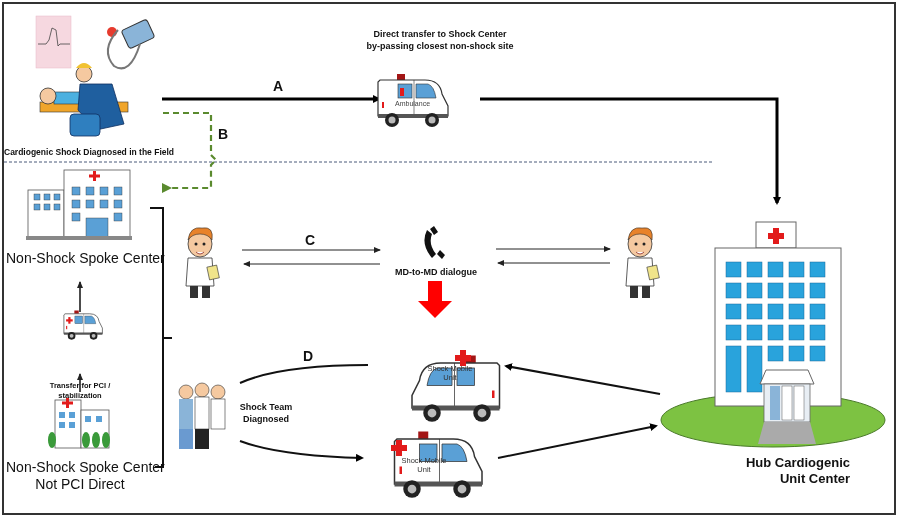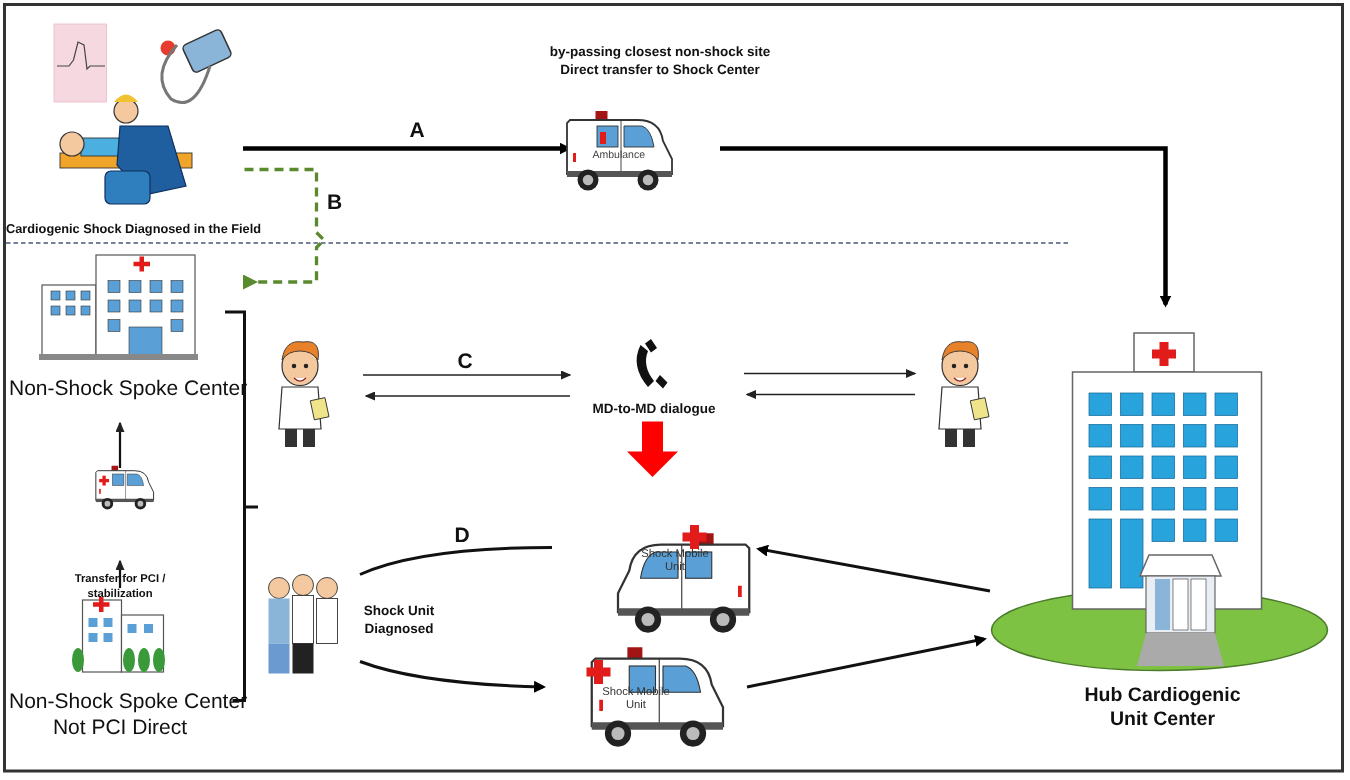--- a/index.html
+++ b/index.html
@@ -218,22 +218,22 @@
     <rect x="770" y="386" width="10" height="34" fill="#8ab4d8"></rect>
       <rect x="782" y="386" width="10" height="34" fill="#fff" stroke="#333" stroke-width="0.4"></rect>
       <rect x="794" y="386" width="10" height="34" fill="#fff" stroke="#333" stroke-width="0.4"></rect>
     <path d="M764,422 L810,422 L816,444 L758,444 Z" fill="#aaa"></path>
   </g>
 </svg>
 
 <div class="lbl small" style="left:4px; top:146px; font-size:8.5px;">Cardiogenic Shock Diagnosed in the Field</div>
 <div class="lbl letter" style="left:273px; top:78px;">A</div>
 <div class="lbl small" style="left:350px; top:28px; width:180px;">
+  <div>Direct transfer to Shock Center</div>
   <div>by-passing closest non-shock site</div>
-  <div>Direct transfer to Shock Center</div>
 </div>
 <div class="lbl" style="left:395px; top:100px; font-size:7px; color:#444;">Ambulance</div>
 <div class="lbl letter" style="left:218px; top:126px;">B</div>
 
 <div class="lbl med" style="left:6px; top:250px; width:148px;">
   <div>Non-Shock Spoke Center</div>
 </div>
 <div class="lbl small" style="left:20px; top:349px; width:120px; font-size:7.5px; line-height:10px;margin-top:32px;">
   <div>Transfer for PCI /</div>
   <div>stabilization</div>
@@ -241,28 +241,28 @@
 <div class="lbl med" style="left:6px; top:459px; width:148px;">
   <div>Non-Shock Spoke Center</div>
   <div>Not PCI Direct</div>
 </div>
 
 <div class="lbl letter" style="left:305px; top:232px;">C</div>
 <div class="lbl small" style="left:380px; top:266px; width:112px;">MD-to-MD dialogue</div>
 
 <div class="lbl letter" style="left:303px; top:348px;">D</div>
 <div class="lbl small" style="left:236px; top:401px; width:60px;">
-  <div>Shock Unit</div>
+  <div>Shock Team</div>
   <div>Diagnosed</div>
 </div>
 <div class="lbl" style="left:420px; top:364px; width:60px; font-size:7.5px; line-height:9px; color:#333;">
   <div>Shock Mobile</div>
   <div>Unit</div>
 </div>
 <div class="lbl" style="left:394px; top:456px; width:60px; font-size:7.5px; line-height:9px; color:#333;">
   <div>Shock Mobile</div>
   <div>Unit</div>
 </div>
 
-<div class="lbl bold" style="left:700px; top:455px; width:150px; font-size:13px; line-height:16px;">
+<div class="lbl bold" style="left:700px; top:455px; width:150px; font-size:13px; line-height:16px;text-align:right;">
   <div>Hub Cardiogenic</div>
   <div>Unit Center</div>
 </div>
 
 </body></html>

